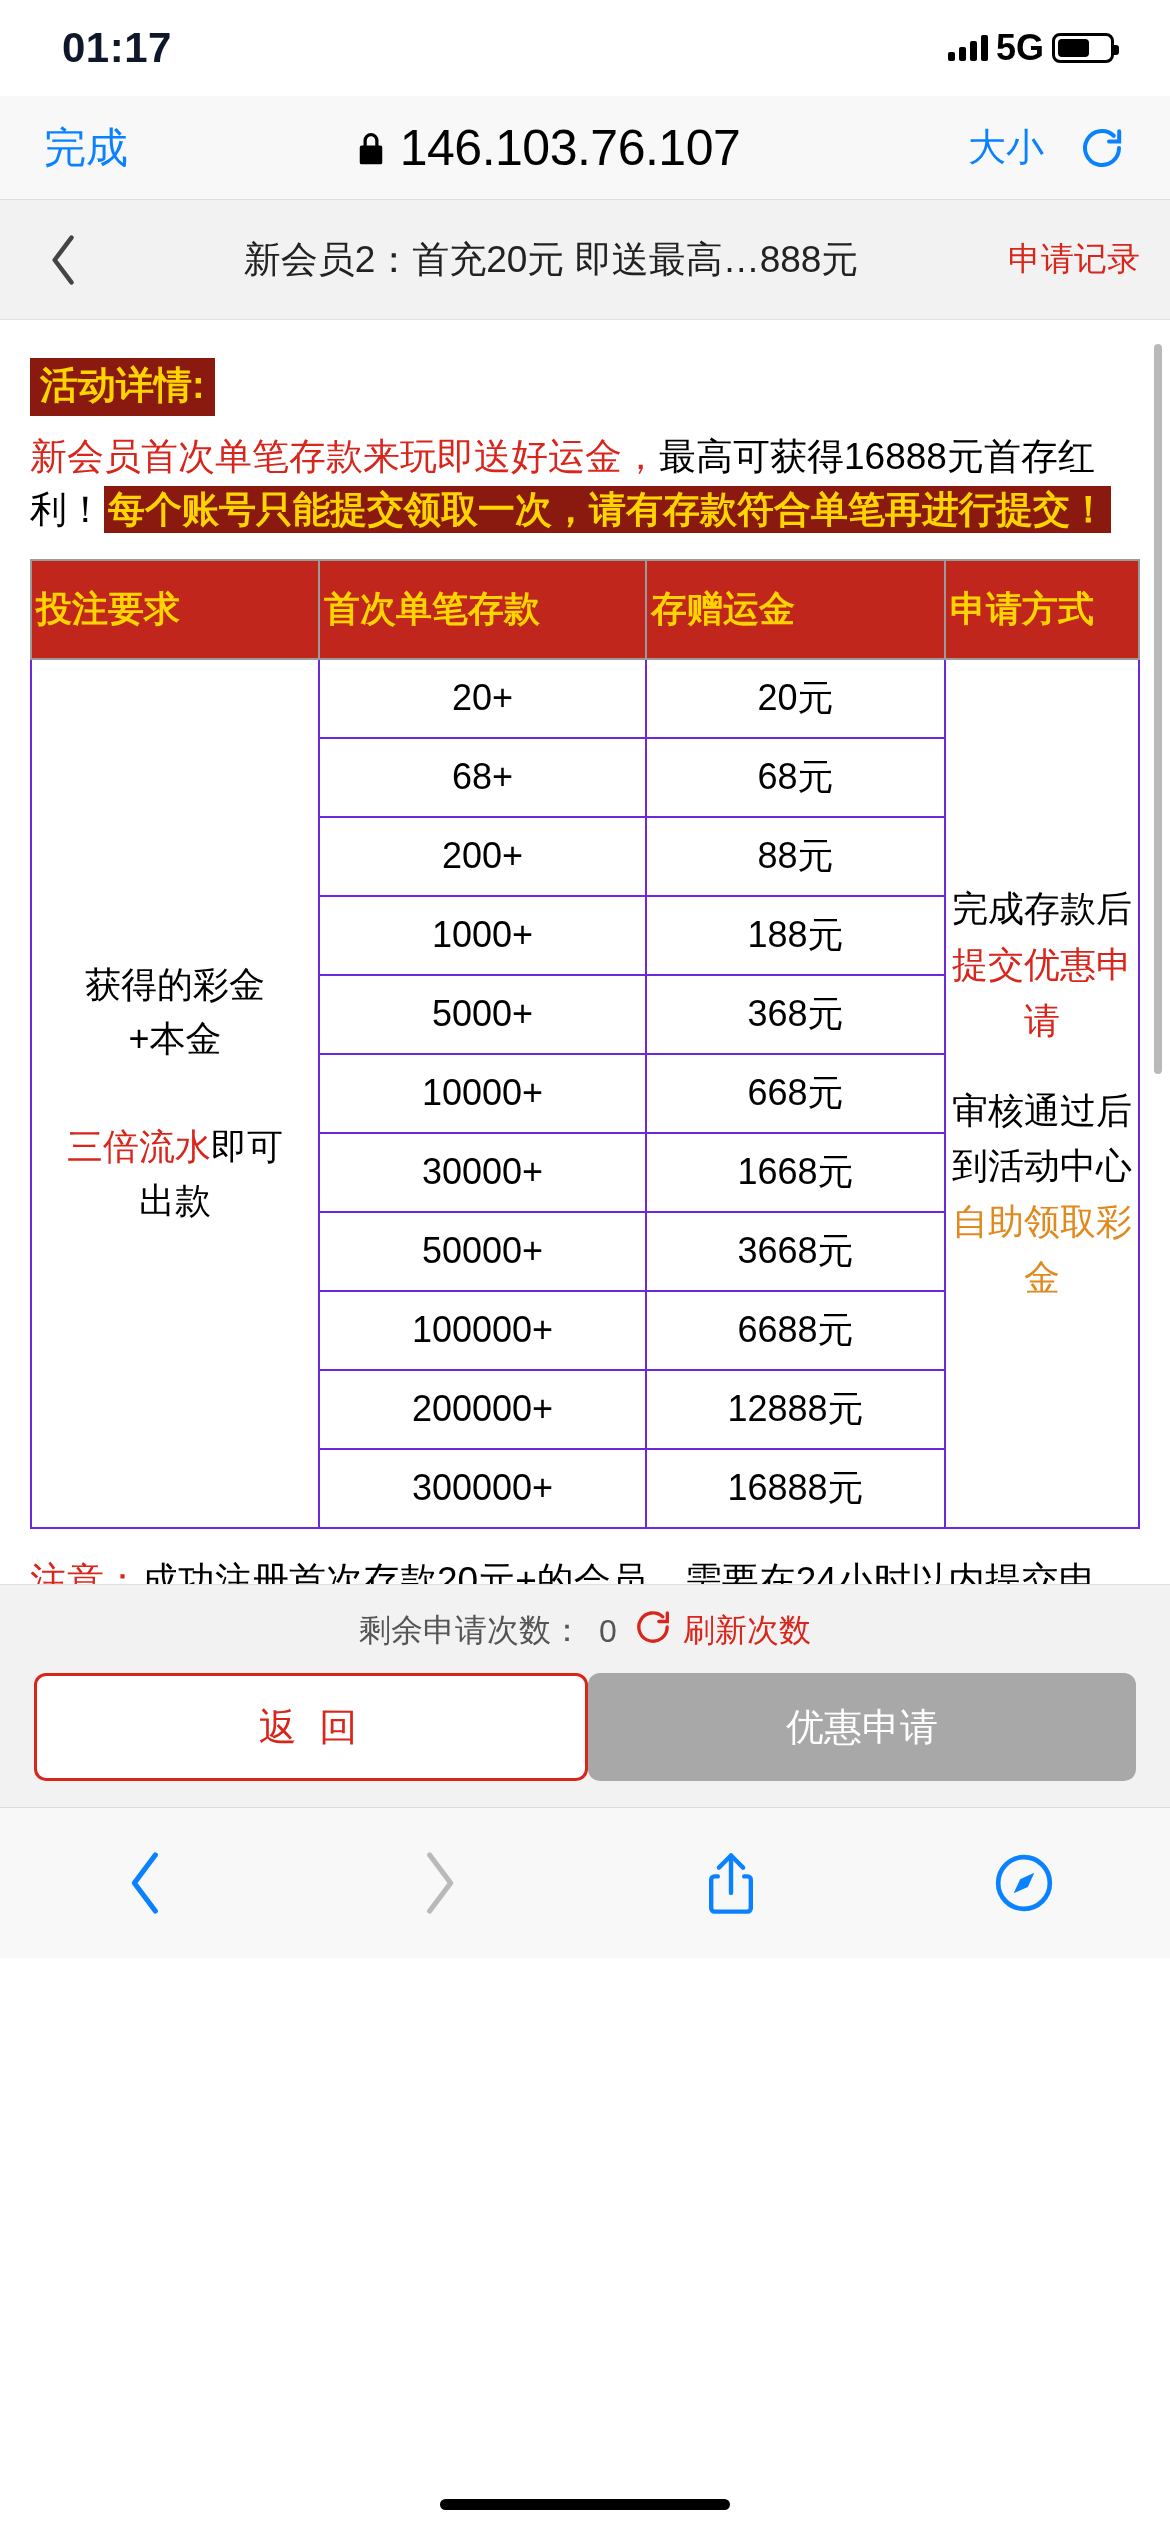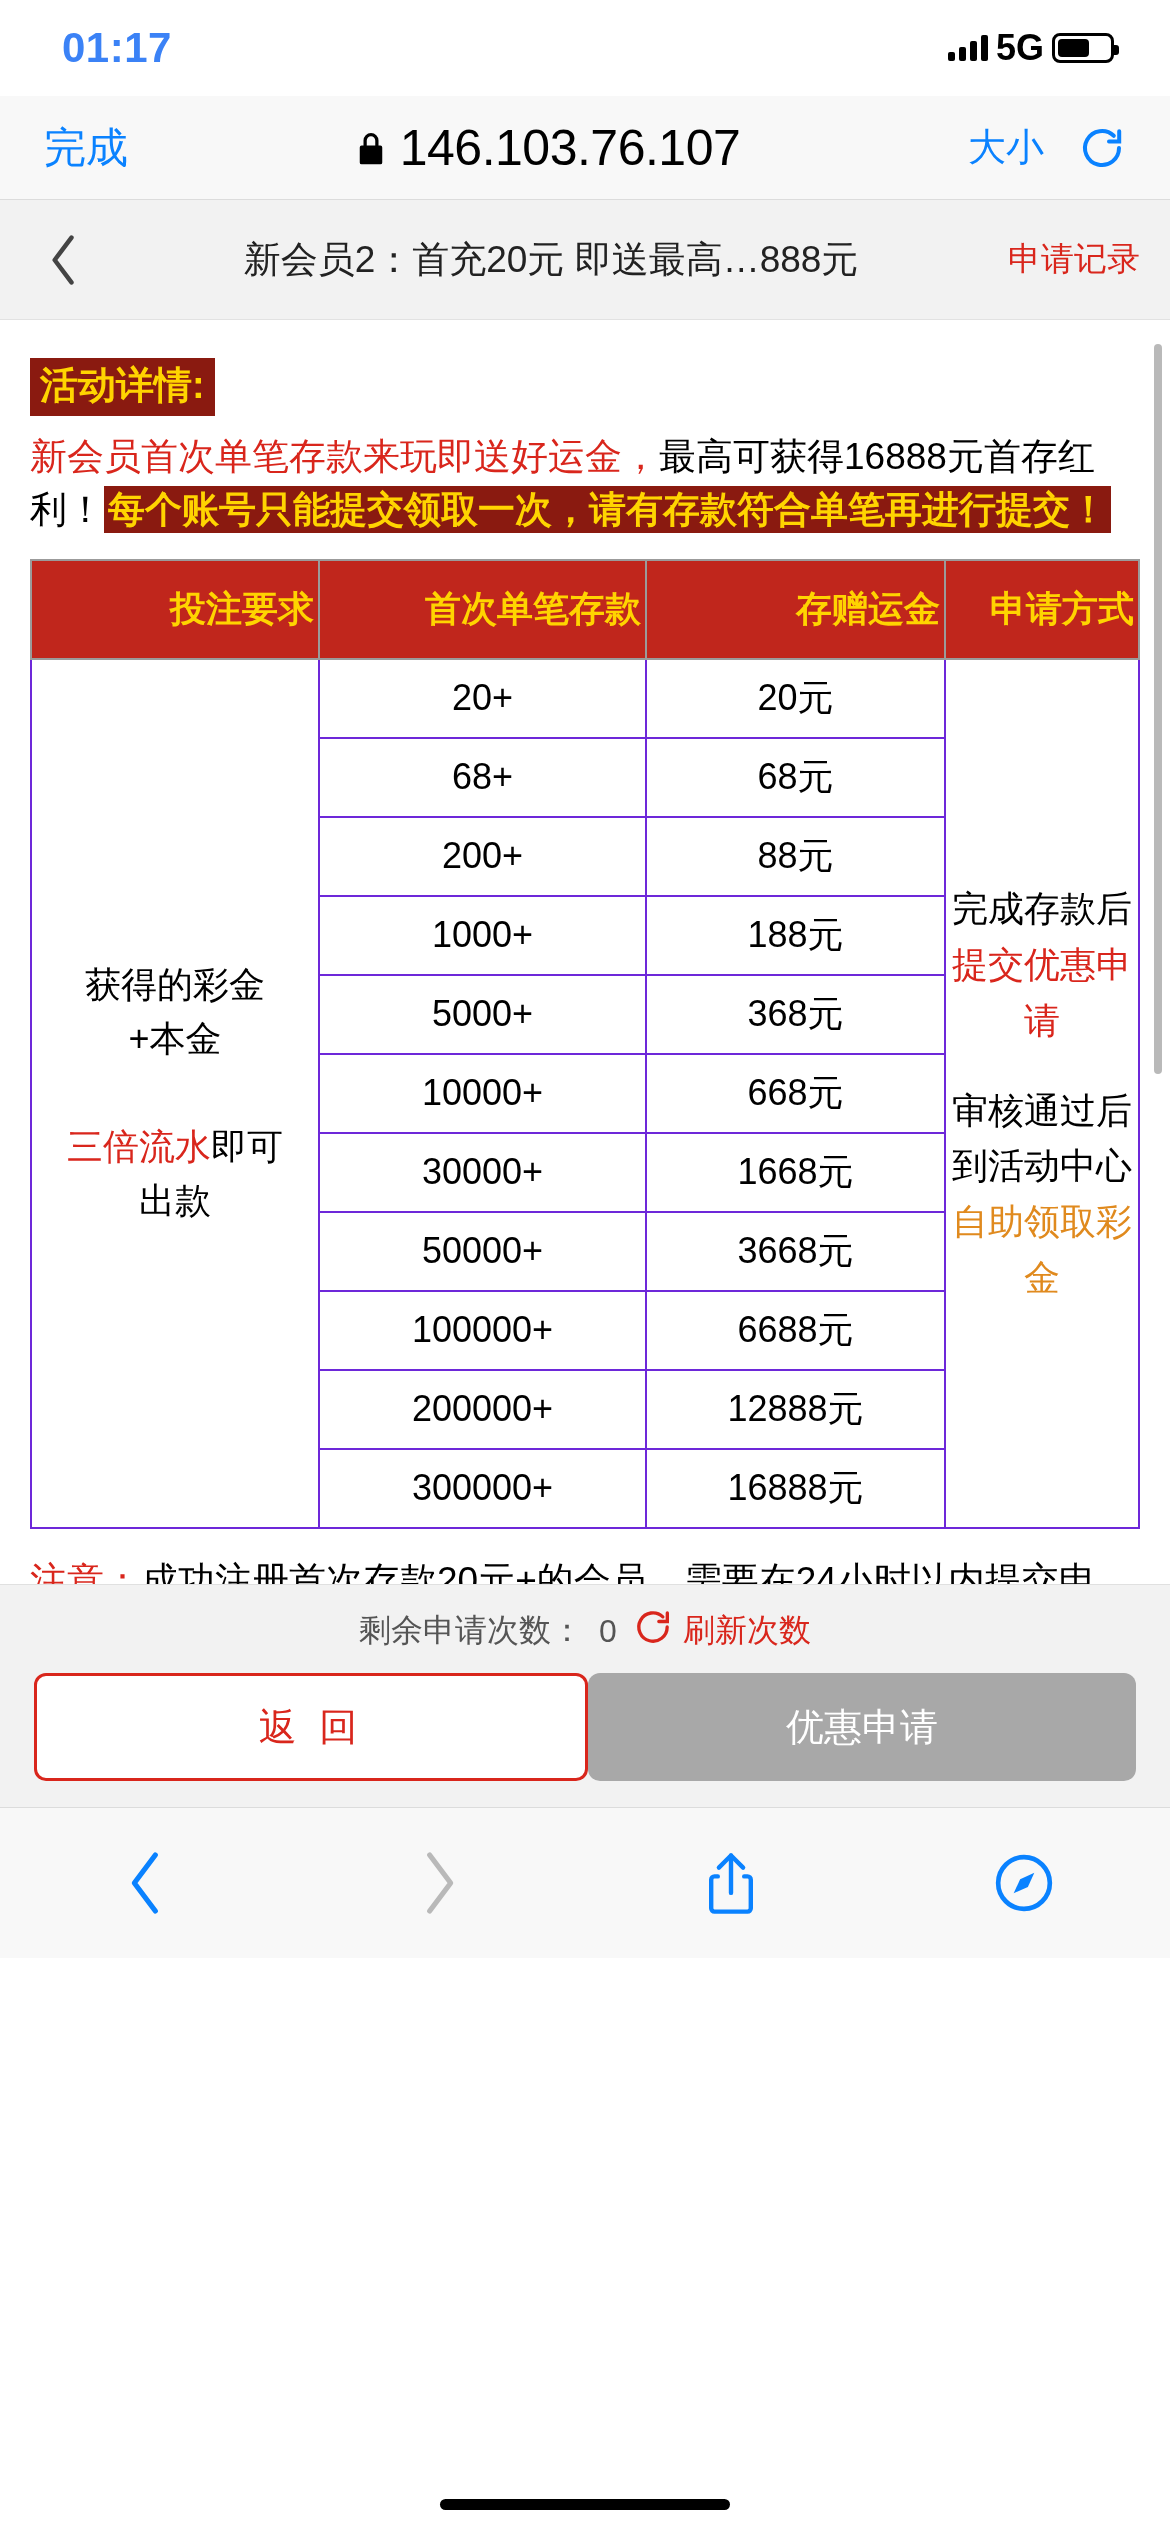--- a/index.html
+++ b/index.html
@@ -22,21 +22,21 @@
     display: flex;
     align-items: center;
     justify-content: space-between;
     padding: 0 56px 0 62px;
     box-sizing: border-box;
   }
   .status-time {
     font-size: 42px;
     font-weight: bold;
     letter-spacing: 0.5px;
-    color: #3b82f6;
+    color: #0f172a;
   }
   .status-right {
     display: flex;
     align-items: center;
     gap: 8px;
   }
   .signal-bars {
     display: flex;
     align-items: flex-end;
     gap: 4px;
@@ -202,21 +202,21 @@
     width: 100%;
     border-collapse: collapse;
     margin-top: 22px;
     table-layout: fixed;
   }
   table.promo th {
     background: #c0261c;
     color: #ffd400;
     font-size: 36px;
     font-weight: bold;
-    text-align: right;
+    text-align: left;
     padding: 24px 4px;
     border: 2px solid #9b9b9b;
   }
   table.promo td {
     border: 2px solid #6d28d9;
     text-align: center;
     font-size: 36px;
     color: #000;
     padding: 14px 4px;
     background: #fff;

